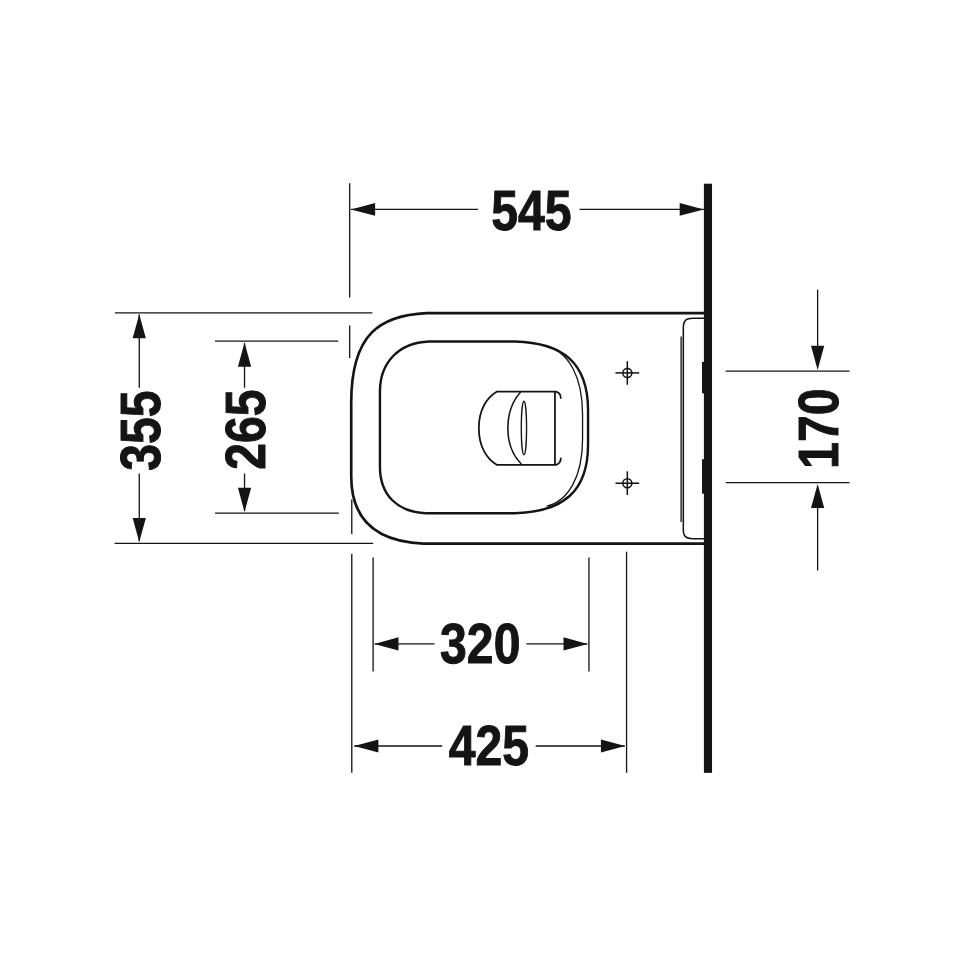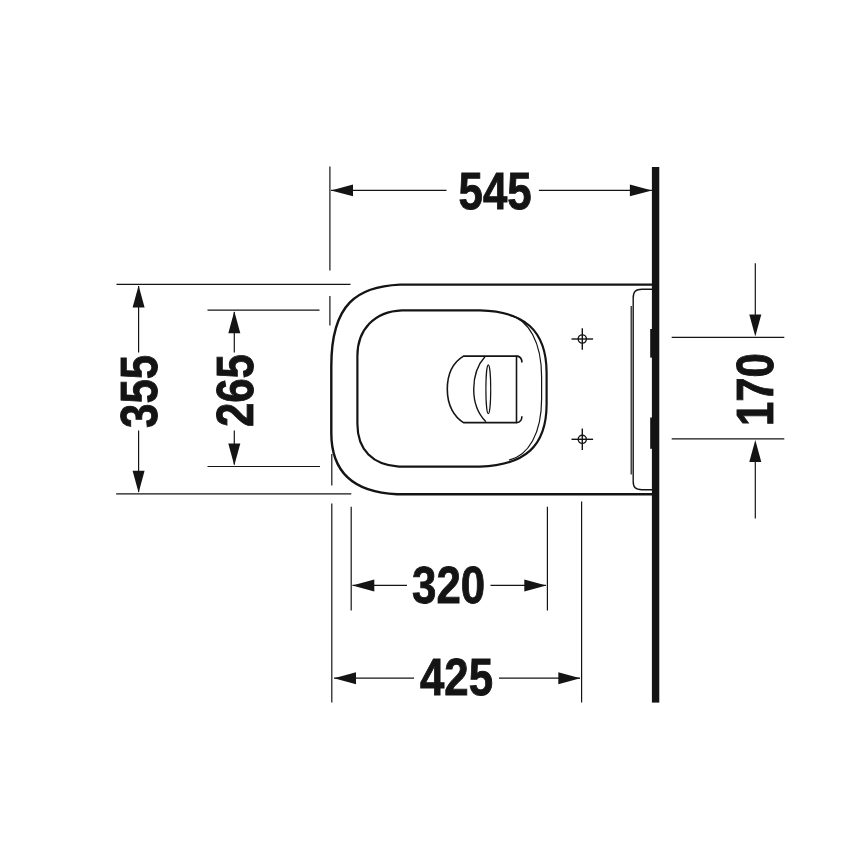--- a/index.html
+++ b/index.html
@@ -1,16 +1,16 @@
 <!DOCTYPE html>
 <html><head>
 <meta charset="utf-8">
 <style>
   html,body{margin:0;padding:0;background:#ffffff;}
-  .page{width:712px;height:868px;position:relative;background:#ffffff;margin-left:12px;}
+  .page{width:712px;height:868px;position:relative;background:#ffffff;}
   text{font-family:"Liberation Sans",sans-serif;font-weight:bold;fill:#141414;stroke:#141414;stroke-width:0.9;paint-order:stroke;}
 </style>
 </head>
 <body>
 <div class="page">
 <svg width="868" height="868" viewBox="0 0 868 868" fill="none" stroke-linecap="butt">
 
 <g>
 <rect x="639.9" y="167" width="7.4" height="535.6" fill="#141414"></rect>
 <rect x="638.2" y="329" width="1.8" height="28.6" fill="#141414"></rect>

